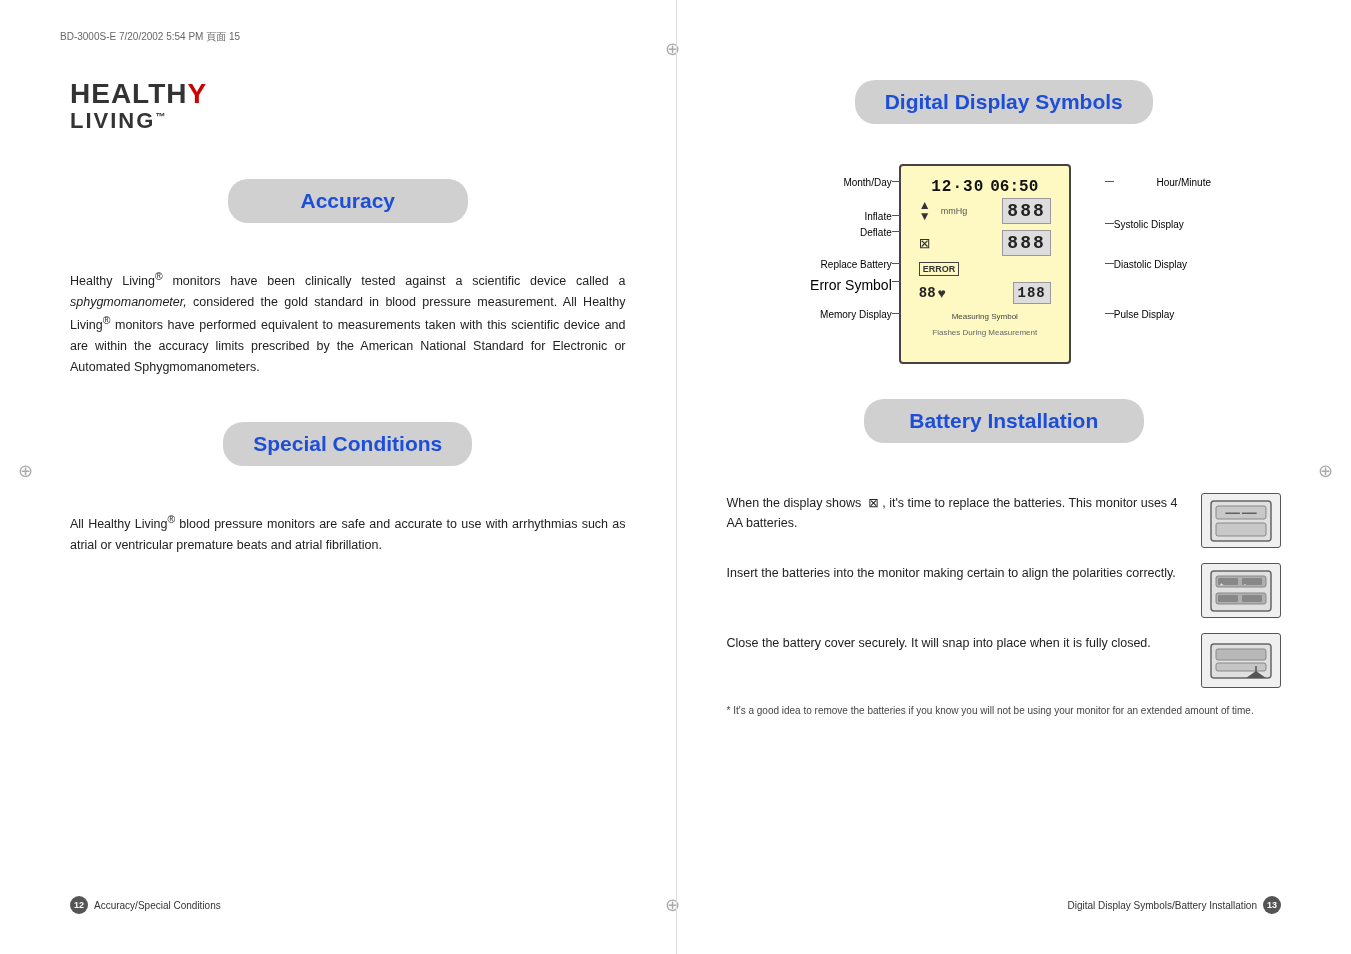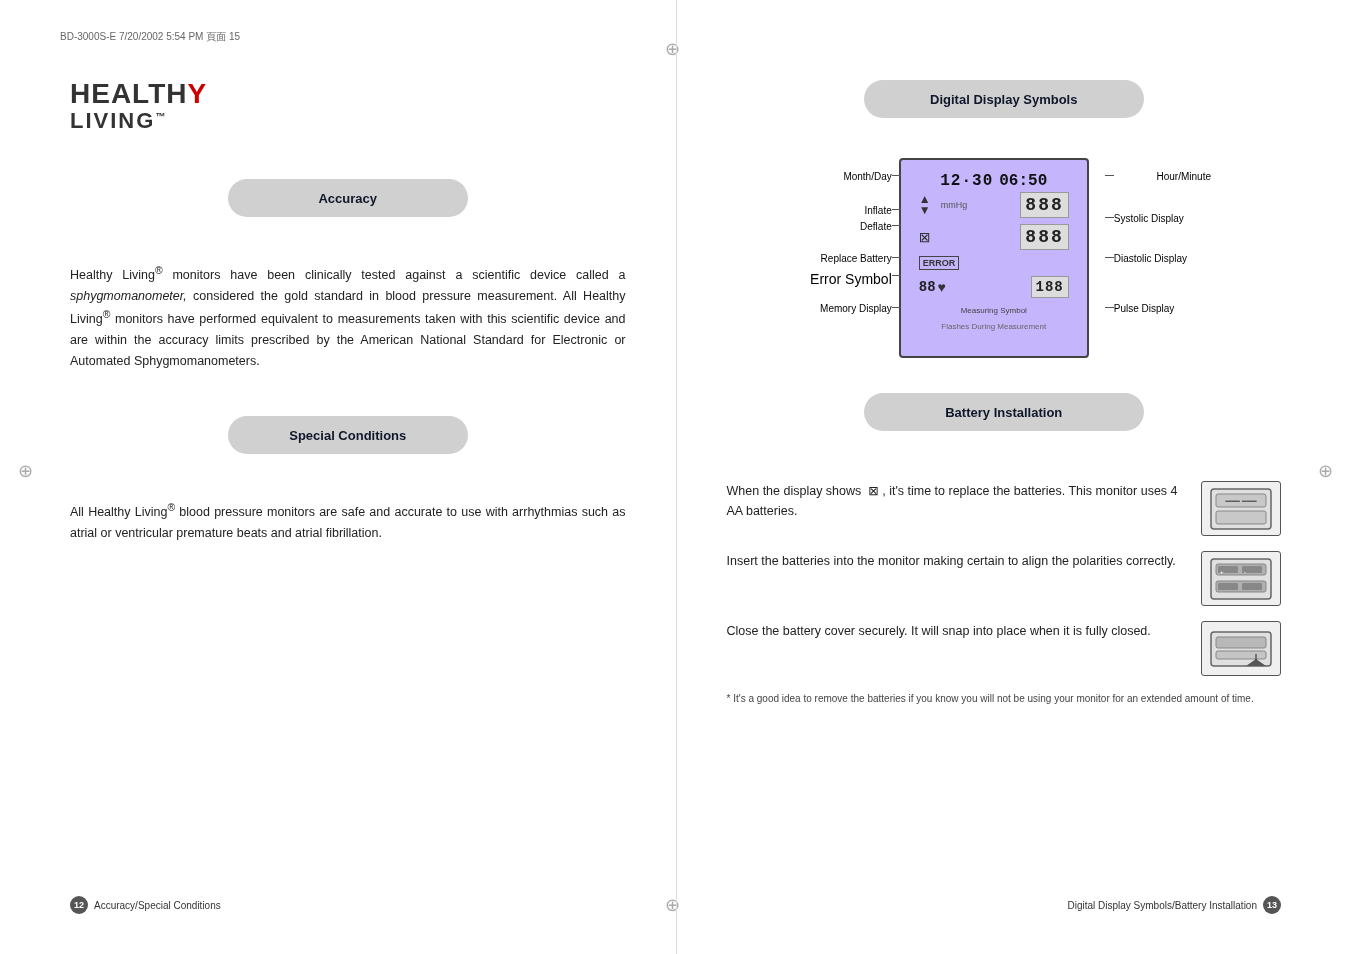--- a/index.html
+++ b/index.html
@@ -76,23 +76,23 @@
     .section-header {
       background: #d0d0d0;
       border-radius: 20px;
       text-align: center;
       padding: 10px 30px;
       margin: 20px auto;
       display: inline-block;
       min-width: 240px;
     }
     .section-header-text {
-      font-size: 13px;
+      font-size: 21px;
       font-weight: bold;
-      color: #0f172a;
+      color: #1d4ed8;
     }
 
     .section-wrapper {
       text-align: center;
       margin: 25px 0;
     }
 
     
     .body-text {
       font-size: 12.5px;
@@ -262,21 +262,21 @@
   <div class="right-page">
 
     <div class="right-section-wrapper">
       <div class="right-section-header">
         <span class="section-header-text">Digital Display Symbols</span>
       </div>
     </div>
 
     <div style="position:relative; width:500px; height:230px; margin: 0 auto 10px auto;">
 
-      <div style="position:absolute; left:145px; top:5px; width:190px; height:200px; border:2px solid #444; border-radius:4px; background:#c4b5fd;">
+      <div style="position:absolute; left:145px; top:5px; width:172px; height:200px; border:2px solid #444; border-radius:4px; background:#fef9c3;">
 
         <div style="display:flex; justify-content:center; align-items:center; gap:6px; margin-top:12px;">
           <span style="font-family:'Courier New',monospace; font-size:16px; font-weight:bold; color:#111; letter-spacing:1px;">12·30</span>
           <span style="font-family:'Courier New',monospace; font-size:16px; font-weight:bold; color:#111;">06:50</span>
         </div>
 
         <div style="display:flex; justify-content:flex-start; align-items:center; padding: 2px 18px; gap:2px;">
           <span style="font-size:12px; color:#333; display:flex; flex-direction:column; line-height:0.9;">▲<br>▼</span>
 
           <span style="font-size:9px; color:#555; margin-left:8px;">mmHg</span>

